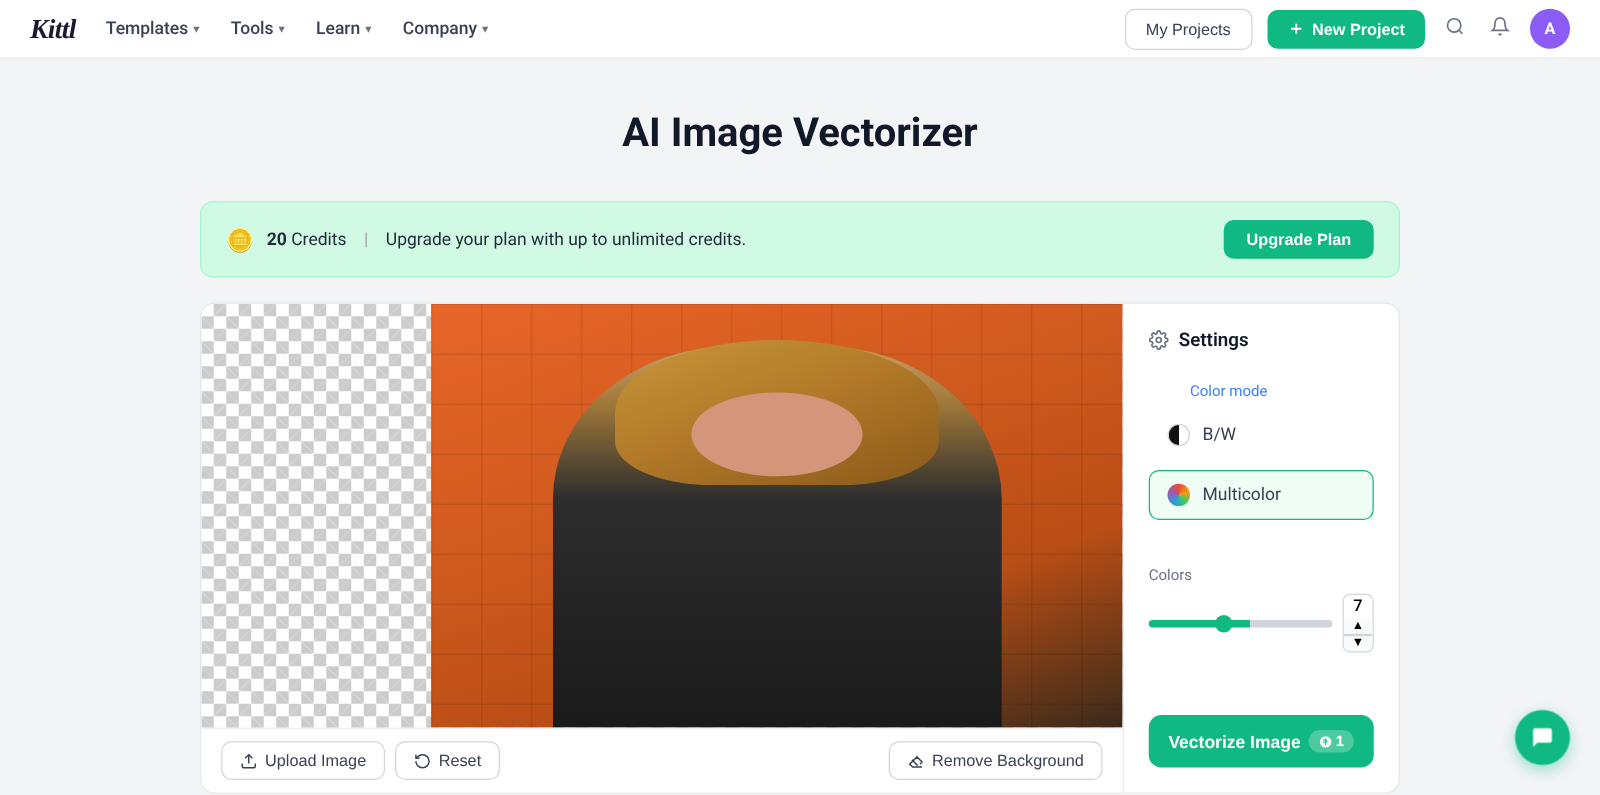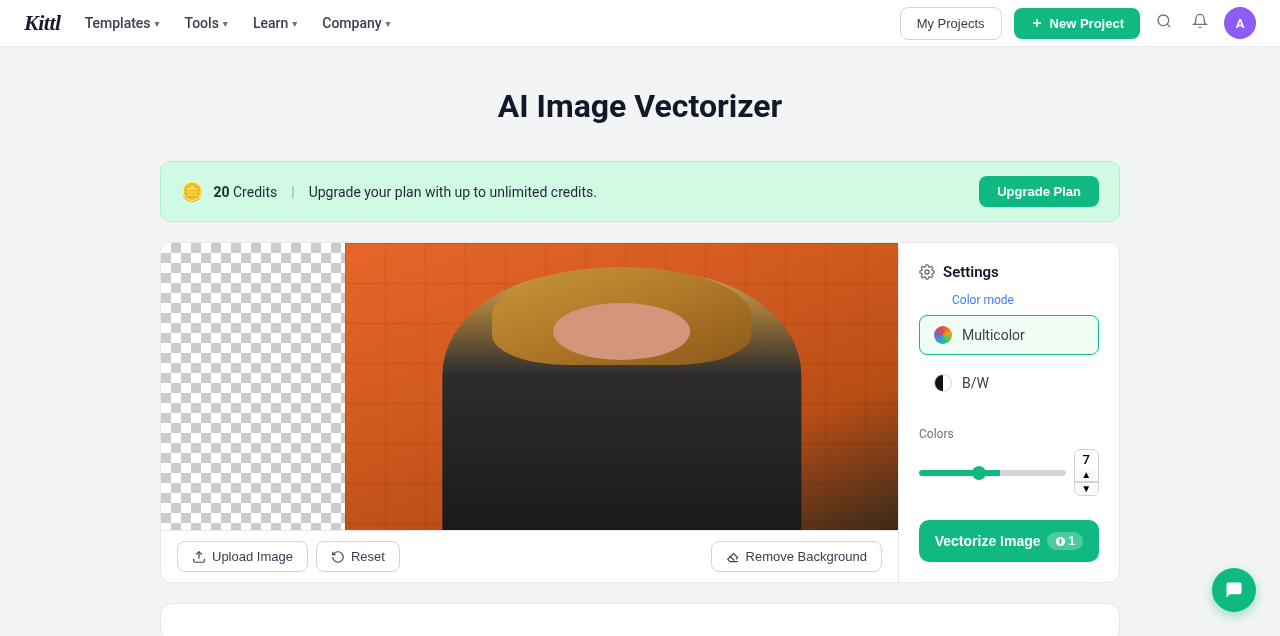--- a/index.html
+++ b/index.html
@@ -125,21 +125,21 @@
       cursor: pointer;
     }
     .remove-bg-btn {
       display: flex; align-items: center; gap: 6px;
       padding: 7px 14px; border: 1px solid #d1d5db; border-radius: 8px;
       background: #fff; font-size: 13px; font-weight: 500; color: #374151;
       cursor: pointer;
     }
 
     
-    .settings-panel { width: 220px; padding: 20px; display: flex; flex-direction: column; gap: 12px; }
+    .settings-panel { width: 220px; padding: 20px; display: flex; flex-direction: column; gap: 25px; }
     .settings-header {
       display: flex; align-items: center; gap: 8px;
       font-size: 15px; font-weight: 600; color: #111827;
     }
 
     .color-mode-label { font-size: 12px; color: #3b82f6; margin-bottom: 8px; margin-left: 33px; }
     .mode-option {
       display: flex; align-items: center; gap: 10px;
       padding: 10px 14px; border-radius: 8px; border: 1px solid transparent;
       margin-bottom: 8px; cursor: pointer; font-size: 14px; color: #374151;
@@ -319,27 +319,27 @@
       <div class="settings-header">
         <svg width="16" height="16" viewBox="0 0 24 24" fill="none" stroke="#6b7280" stroke-width="2">
           <circle cx="12" cy="12" r="3"></circle>
             <path d="M19.4 15a1.65 1.65 0 0 0 .33 1.82l.06.06a2 2 0 0 1-2.83 2.83l-.06-.06a1.65 1.65 0 0 0-1.82-.33 1.65 1.65 0 0 0-1 1.51V21a2 2 0 0 1-4 0v-.09A1.65 1.65 0 0 0 9 19.4a1.65 1.65 0 0 0-1.82.33l-.06.06a2 2 0 0 1-2.83-2.83l.06-.06A1.65 1.65 0 0 0 4.68 15a1.65 1.65 0 0 0-1.51-1H3a2 2 0 0 1 0-4h.09A1.65 1.65 0 0 0 4.6 9a1.65 1.65 0 0 0-.33-1.82l-.06-.06a2 2 0 0 1 2.83-2.83l.06.06A1.65 1.65 0 0 0 9 4.68a1.65 1.65 0 0 0 1-1.51V3a2 2 0 0 1 4 0v.09a1.65 1.65 0 0 0 1 1.51 1.65 1.65 0 0 0 1.82-.33l.06-.06a2 2 0 0 1 2.83 2.83l-.06.06A1.65 1.65 0 0 0 19.4 9a1.65 1.65 0 0 0 1.51 1H21a2 2 0 0 1 0 4h-.09a1.65 1.65 0 0 0-1.51 1z"></path>
         </svg>
         <span>Settings</span>
       </div>
 
       <div>
         <div class="color-mode-label">Color mode</div>
+        <div class="mode-option">
+          <div class="mode-icon-bw"></div>
+          <span>B/W</span>
+        </div>
         <div class="mode-option active">
           <div class="mode-icon-multi"></div>
           <span>Multicolor</span>
-        </div>
-        <div class="mode-option">
-          <div class="mode-icon-bw"></div>
-          <span>B/W</span>
         </div>
       </div>
 
       <div class="colors-section">
         <div class="colors-label">Colors</div>
         <div class="colors-control">
           <input type="range" class="colors-slider" min="1" max="16" value="7" style="">
           <div class="colors-num">
             <span class="colors-val">7</span>
             <div class="colors-arrows">

